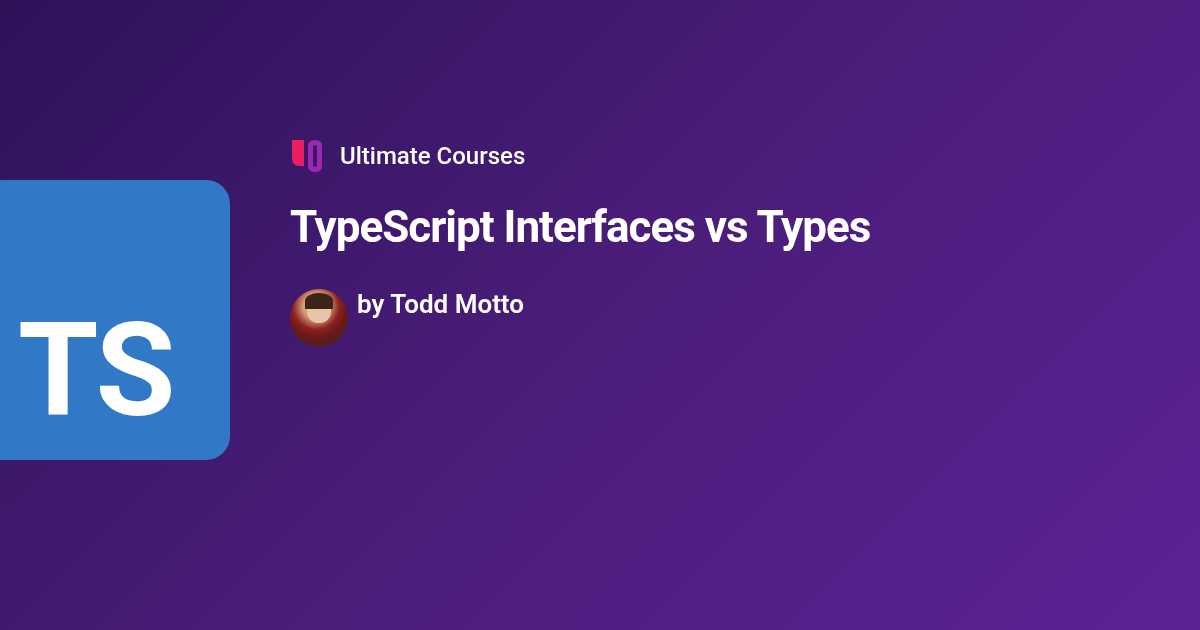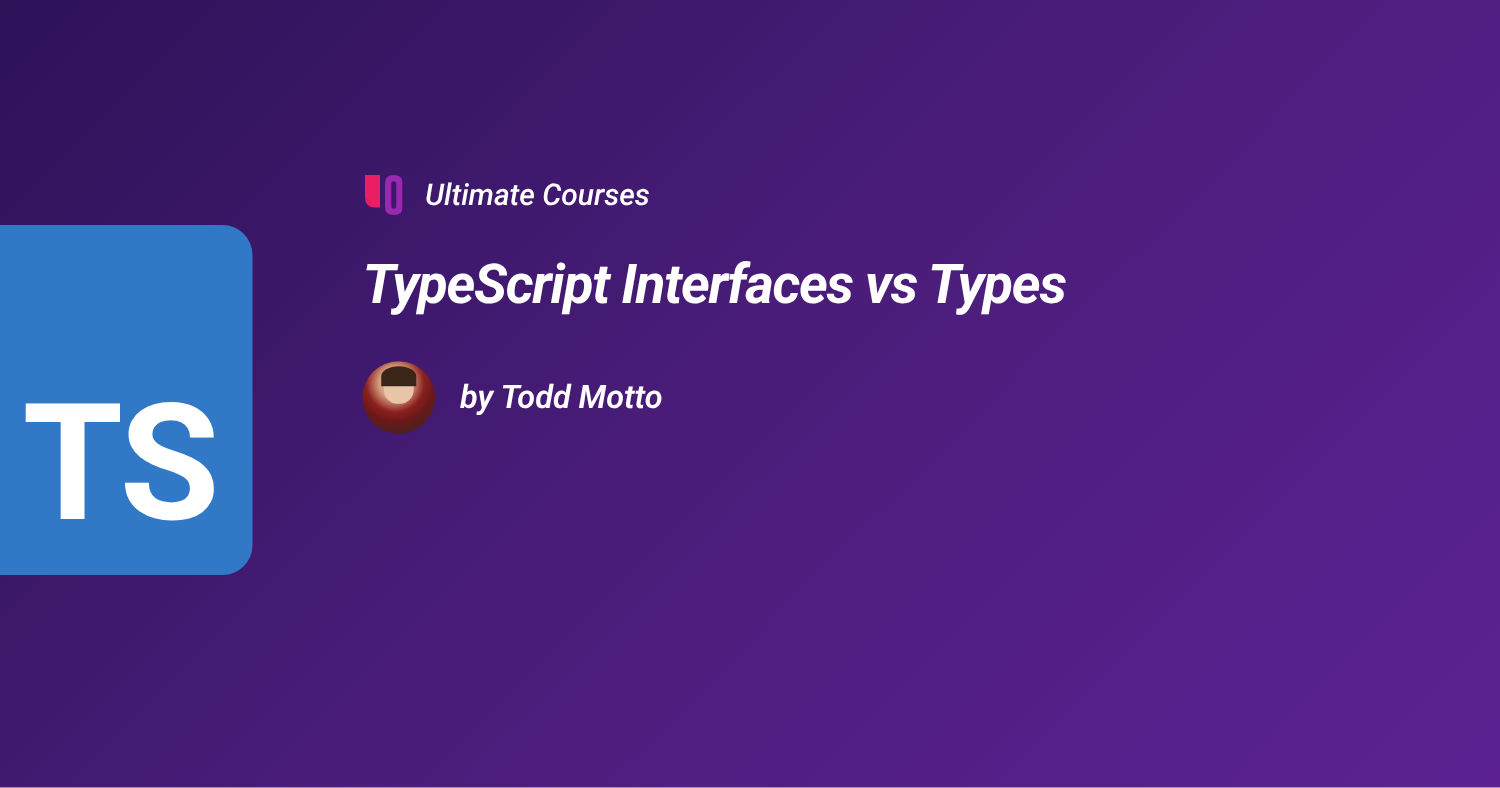--- a/index.html
+++ b/index.html
@@ -12,42 +12,41 @@
       height: 630px;
       background: linear-gradient(135deg, #2d1258 0%, #4a1d7a 50%, #5c2294 100%);
       font-family: -apple-system, BlinkMacSystemFont, 'Segoe UI', Roboto, Helvetica, Arial, sans-serif;
       position: relative;
       overflow: hidden;
     }
     .ts-badge {
       position: absolute;
       left: 0;
       top: 180px;
-      width: 202px;
+      width: 230px;
       height: 280px;
       background: #3178c6;
       border-radius: 0 24px 24px 0;
       display: flex;
       align-items: flex-end;
       justify-content: flex-start;
       padding: 0 0 24px 18px;
     }
     .ts-badge-text {
       color: #ffffff;
       font-size: 130px;
       font-weight: 700;
       letter-spacing: -2px;
       line-height: 1;
     }
     .content {
       position: absolute;
       left: 290px;
       top: 138px;
       right: 60px;
-      font-style: italic;
     }
     .brand-row {
       display: flex;
       align-items: center;
       gap: 18px;
       margin-bottom: 28px;
     }
     .brand-logo {
       width: 32px;
       height: 36px;
@@ -61,22 +60,21 @@
     .title {
       color: #ffffff;
       font-size: 44px;
       font-weight: 700;
       line-height: 1.15;
       letter-spacing: -1px;
       margin-bottom: 36px;
     }
     .author-row {
       display: flex;
-      align-items: center;
-      gap: 20px;
+      gap: 9px;
     }
     .avatar {
       width: 58px;
       height: 58px;
       border-radius: 50%;
       background: radial-gradient(circle at 45% 30%, #e8c4a8 0%, #d49d7a 25%, #8b2020 45%, #6b1818 60%, #2a2a2a 100%);
       position: relative;
       overflow: hidden;
     }
     .avatar::before {

